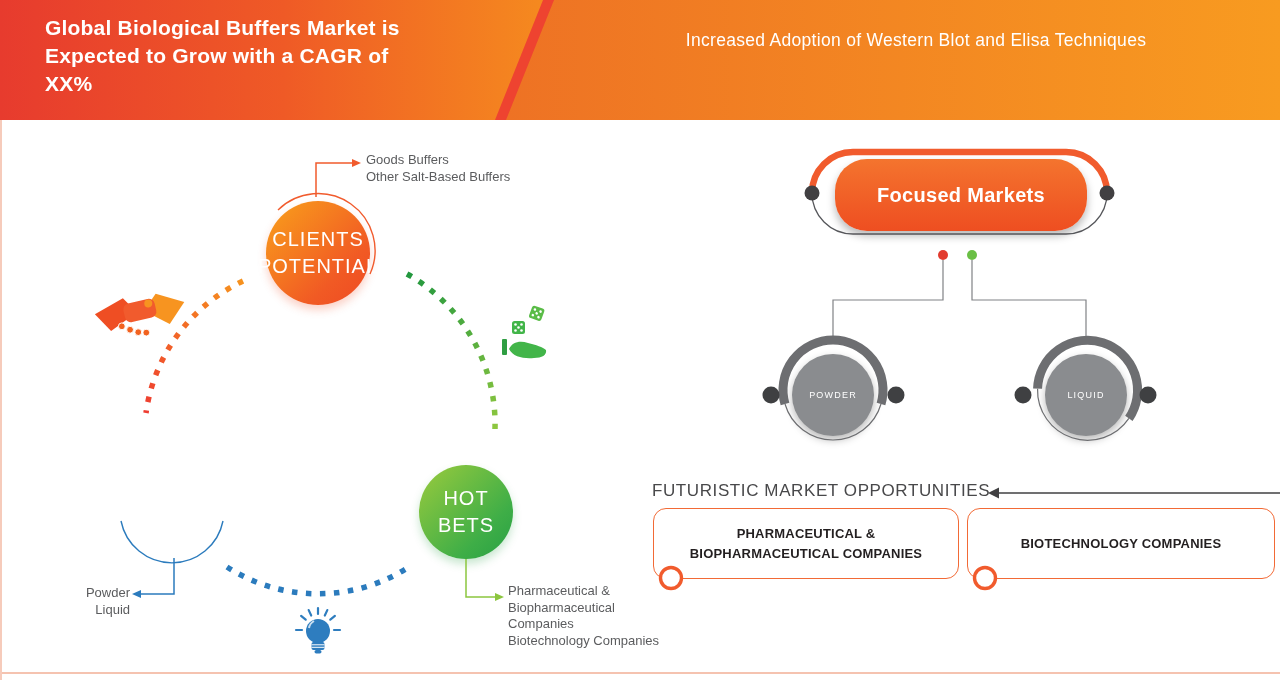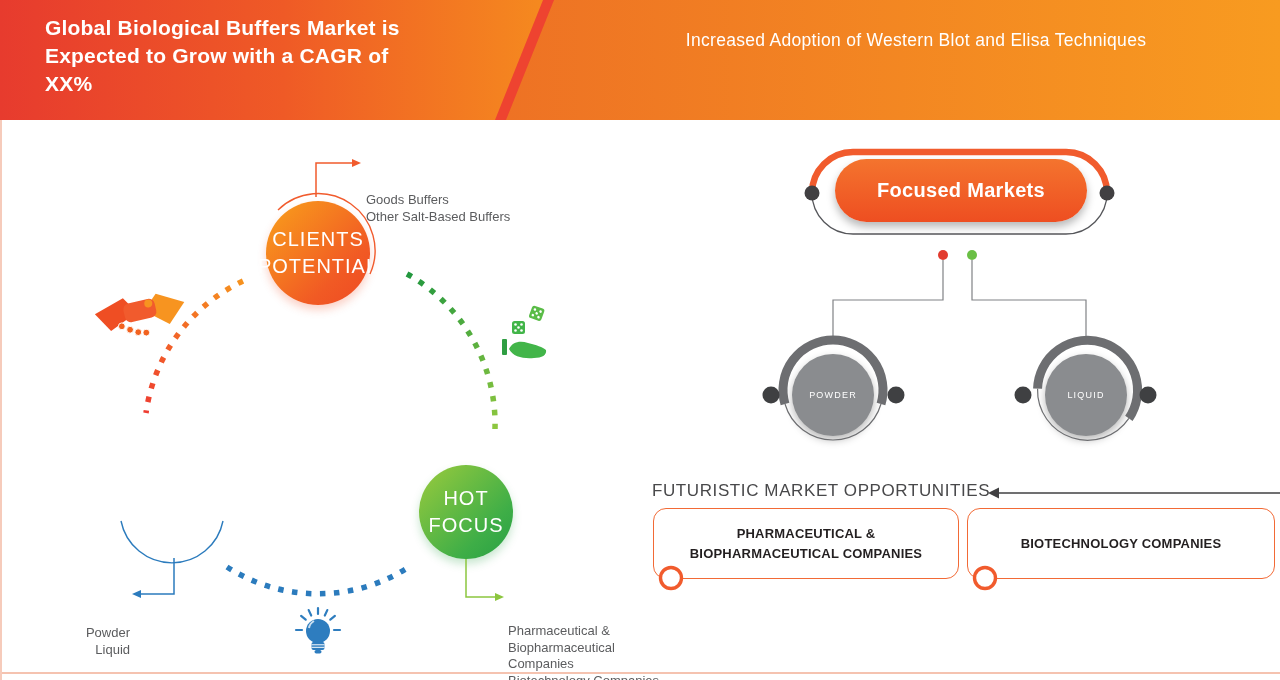--- a/index.html
+++ b/index.html
@@ -30,24 +30,24 @@
   }
   .node-cp{left:266px;top:201px;width:104px;height:104px;
     background:linear-gradient(135deg,#f9a11b 0%,#f15a24 70%,#ee4a23 100%);
     box-shadow:0 5px 9px rgba(238,74,35,.25);}
   .node-cf{left:125px;top:465px;width:94px;height:94px;
     background:linear-gradient(135deg,#54a4d8 0%,#2478bb 70%,#1d6cb1 100%);
     box-shadow:0 5px 9px rgba(29,108,177,.25);}
   .node-hb{left:419px;top:465px;width:94px;height:94px;
     background:linear-gradient(135deg,#9bcb3d 0%,#3fae47 70%,#27a044 100%);
     box-shadow:0 5px 9px rgba(39,160,68,.25);}
-  .callout{color:#5b5c5e;font-size:13px;line-height:16.5px;margin-top:40px;}
+  .callout{color:#5b5c5e;font-size:13px;line-height:16.5px;}
   
   .pill{
-    left:835px;top:159px;width:252px;height:63px;border-radius:32px;
+    left:835px;top:159px;width:252px;height:72px;border-radius:32px;
     background:linear-gradient(180deg,#f4742e 0%,#ee4e21 100%);
     display:flex;align-items:center;justify-content:center;
     color:#fff;font-weight:bold;font-size:20px;letter-spacing:.3px;
     box-shadow:0 5px 9px rgba(0,0,0,.28);
   }
   .gray-node{
     border-radius:50%;width:82px;height:82px;background:#8a8c8f;
     display:flex;align-items:center;justify-content:center;
     color:#fff;font-size:9px;letter-spacing:1.2px;
     box-shadow:0 4px 8px rgba(0,0,0,.28);
@@ -85,21 +85,21 @@
     </svg>
     <div class="abs header-title pre">Global Biological Buffers Market is
 Expected to Grow with a CAGR of
 XX%</div>
     <div class="abs header-subtitle">Increased Adoption of Western Blot and Elisa Techniques</div>
   </div>
 
   <div class="abs node node-cp pre">CLIENTS
 POTENTIAL</div>
   <div class="abs node node-hb pre">HOT
-FOCUS</div>
+BETS</div>
 
   <div class="abs callout pre" style="left:366px;top:152px;">Goods Buffers
 Other Salt-Based Buffers</div>
   <div class="abs callout pre" style="left:38px;top:585px;width:92px;text-align:right;">Powder
 Liquid</div>
   <div class="abs callout pre" style="left:508px;top:583px;">Pharmaceutical &amp;
 Biopharmaceutical
 Companies
 Biotechnology Companies</div>
 

